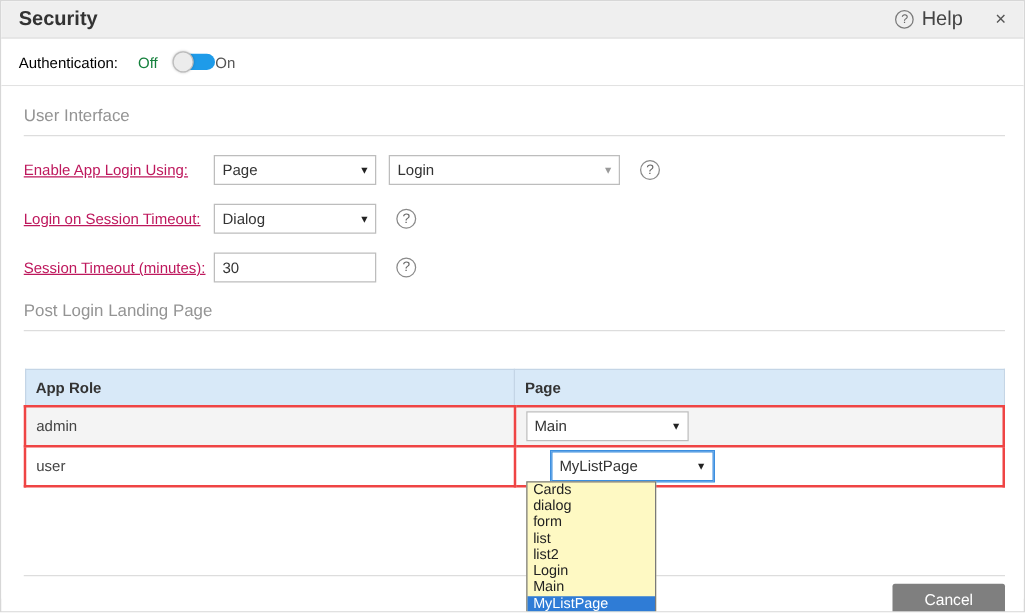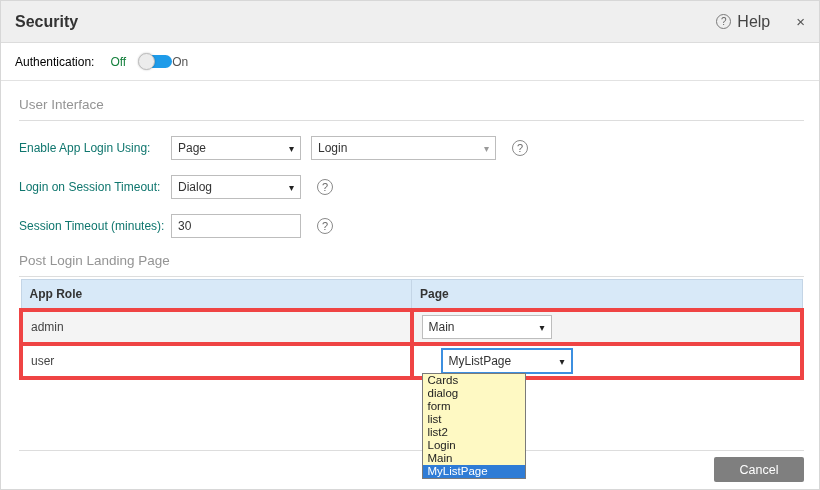--- a/index.html
+++ b/index.html
@@ -1,20 +1,20 @@
 <!DOCTYPE html>
 <html><head>
 <meta charset="utf-8">
 <style>
   * { box-sizing: border-box; margin: 0; padding: 0; }
   body { font-family: "Liberation Sans", sans-serif; background: #ffffff; }
   .page { width: 820px; height: 490px; background: #fff; position: relative; overflow: hidden; border: 1px solid #d7d7d7; }
 
   
-  .header { height: 42px; background: #efefef; border-bottom: 1px solid #dcdcdc; display: flex; align-items: center; padding: 0 14px; }
+  .header { height: 30px; background: #efefef; border-bottom: 1px solid #dcdcdc; display: flex; align-items: center; padding: 0 14px; }
   .header-title { font-size: 16px; font-weight: bold; color: #333; }
   .header-right { margin-left: auto; display: flex; align-items: center; gap: 26px; }
   .help-wrap { display: flex; align-items: center; gap: 6px; cursor: pointer; }
   .q-circle { width: 15px; height: 15px; border: 1px solid #7a7a7a; border-radius: 50%; color: #666; font-size: 10px; display: inline-flex; align-items: center; justify-content: center; }
   .help-text { font-size: 16px; color: #444; }
   .close-x { font-size: 15px; color: #555; cursor: pointer; }
 
   
   .auth-bar { height: 38px; background: #fff; border-bottom: 1px solid #e2e2e2; display: flex; align-items: center; padding: 0 14px; }
   .auth-label { font-size: 12px; color: #000000; }
@@ -28,34 +28,34 @@
   .body { display: flex; height: 410px; }
   .sidebar { width: 200px; background: #fafafa; border-right: 1px solid #e3e3e3; }
   .side-item { padding: 9px 14px; font-size: 12.5px; color: #444; border-bottom: 1px solid #e8e8e8; cursor: pointer; }
   .side-item.active { background: #ffffff; color: #1a7dd7; }
 
   .main { flex: 1; position: relative; padding: 12px 15px 0 18px; background: #fff; }
   .section-title { font-size: 13.5px; color: #949494; margin-top: 4px; }
   .rule { border: none; border-top: 1px solid #ddd; margin: 8px 0 0 0; }
 
   .form-row { display: flex; align-items: center; margin: 15px 0; }
-  .form-label { width: 152px; font-size: 12px; color: #0f766e; flex: 0 0 152px; }
+  .form-label { width: 152px; font-size: 12px; color: #be185d; flex: 0 0 152px; text-decoration: underline; }
   .sel { height: 24px; border: 1px solid #bdbdbd; background: #fff; display: inline-flex; align-items: center; justify-content: space-between; padding: 0 6px; font-size: 12px; color: #333; cursor: pointer; }
   .w130 { width: 130px; }
   .w185 { width: 185px; margin-left: 10px; }
   .caret { font-size: 10px; color: #222; margin-left: 6px; }
   .caret.light { color: #9a9a9a; }
   .help-circle { width: 16px; height: 16px; border: 1px solid #8a8a8a; border-radius: 50%; color: #6b6b6b; font-size: 11px; display: inline-flex; align-items: center; justify-content: center; margin-left: 16px; cursor: pointer; }
   .text-input { width: 130px; height: 24px; border: 1px solid #bdbdbd; padding: 0 6px; font-size: 12px; color: #333; font-family: "Liberation Sans", sans-serif; }
   .section2-title { margin-top: 14px; }
 
   
-  table.role-table { width: 100%; border-collapse: collapse; margin-top: 2px; font-size: 12px; border: 1px solid #c9c9c9; }
+  table.role-table { width: 100%; border-collapse: collapse; margin-top: 30px; font-size: 12px; border: 1px solid #c9c9c9; }
   .role-table th { background: #d8e9f8; text-align: left; padding: 7px 8px; font-weight: bold; color: #333; border: 1px solid #c4d5e6; }
-  .role-table td { padding: 3px 8px; border: 4px solid #ef4444; color: #444; }
+  .role-table td { padding: 3px 8px; border: 2px solid #ef4444; color: #444; }
   .role-table tr.row-odd td { background: #f4f4f4; }
   .role-table tr.row-even td { background: #ffffff; }
   .col-approle { width: 50%; }
   .sel.focused { border-color: #3c8fe0; outline: 1px solid #3c8fe0; }
 
   .dd-anchor { position: relative; display: inline-block; padding-left: 20px; }
   .dropdown { position: absolute; top: 100%; left: 0; width: 104px; background: #fef9c3; border: 1px solid #7a7a7a; z-index: 50; }
   .dd-option { padding: 0 5px; font-size: 11.5px; line-height: 13px; color: #222; cursor: pointer; white-space: nowrap; }
   .dd-option.selected { background: #2f7cd6; color: #fff; }
 

